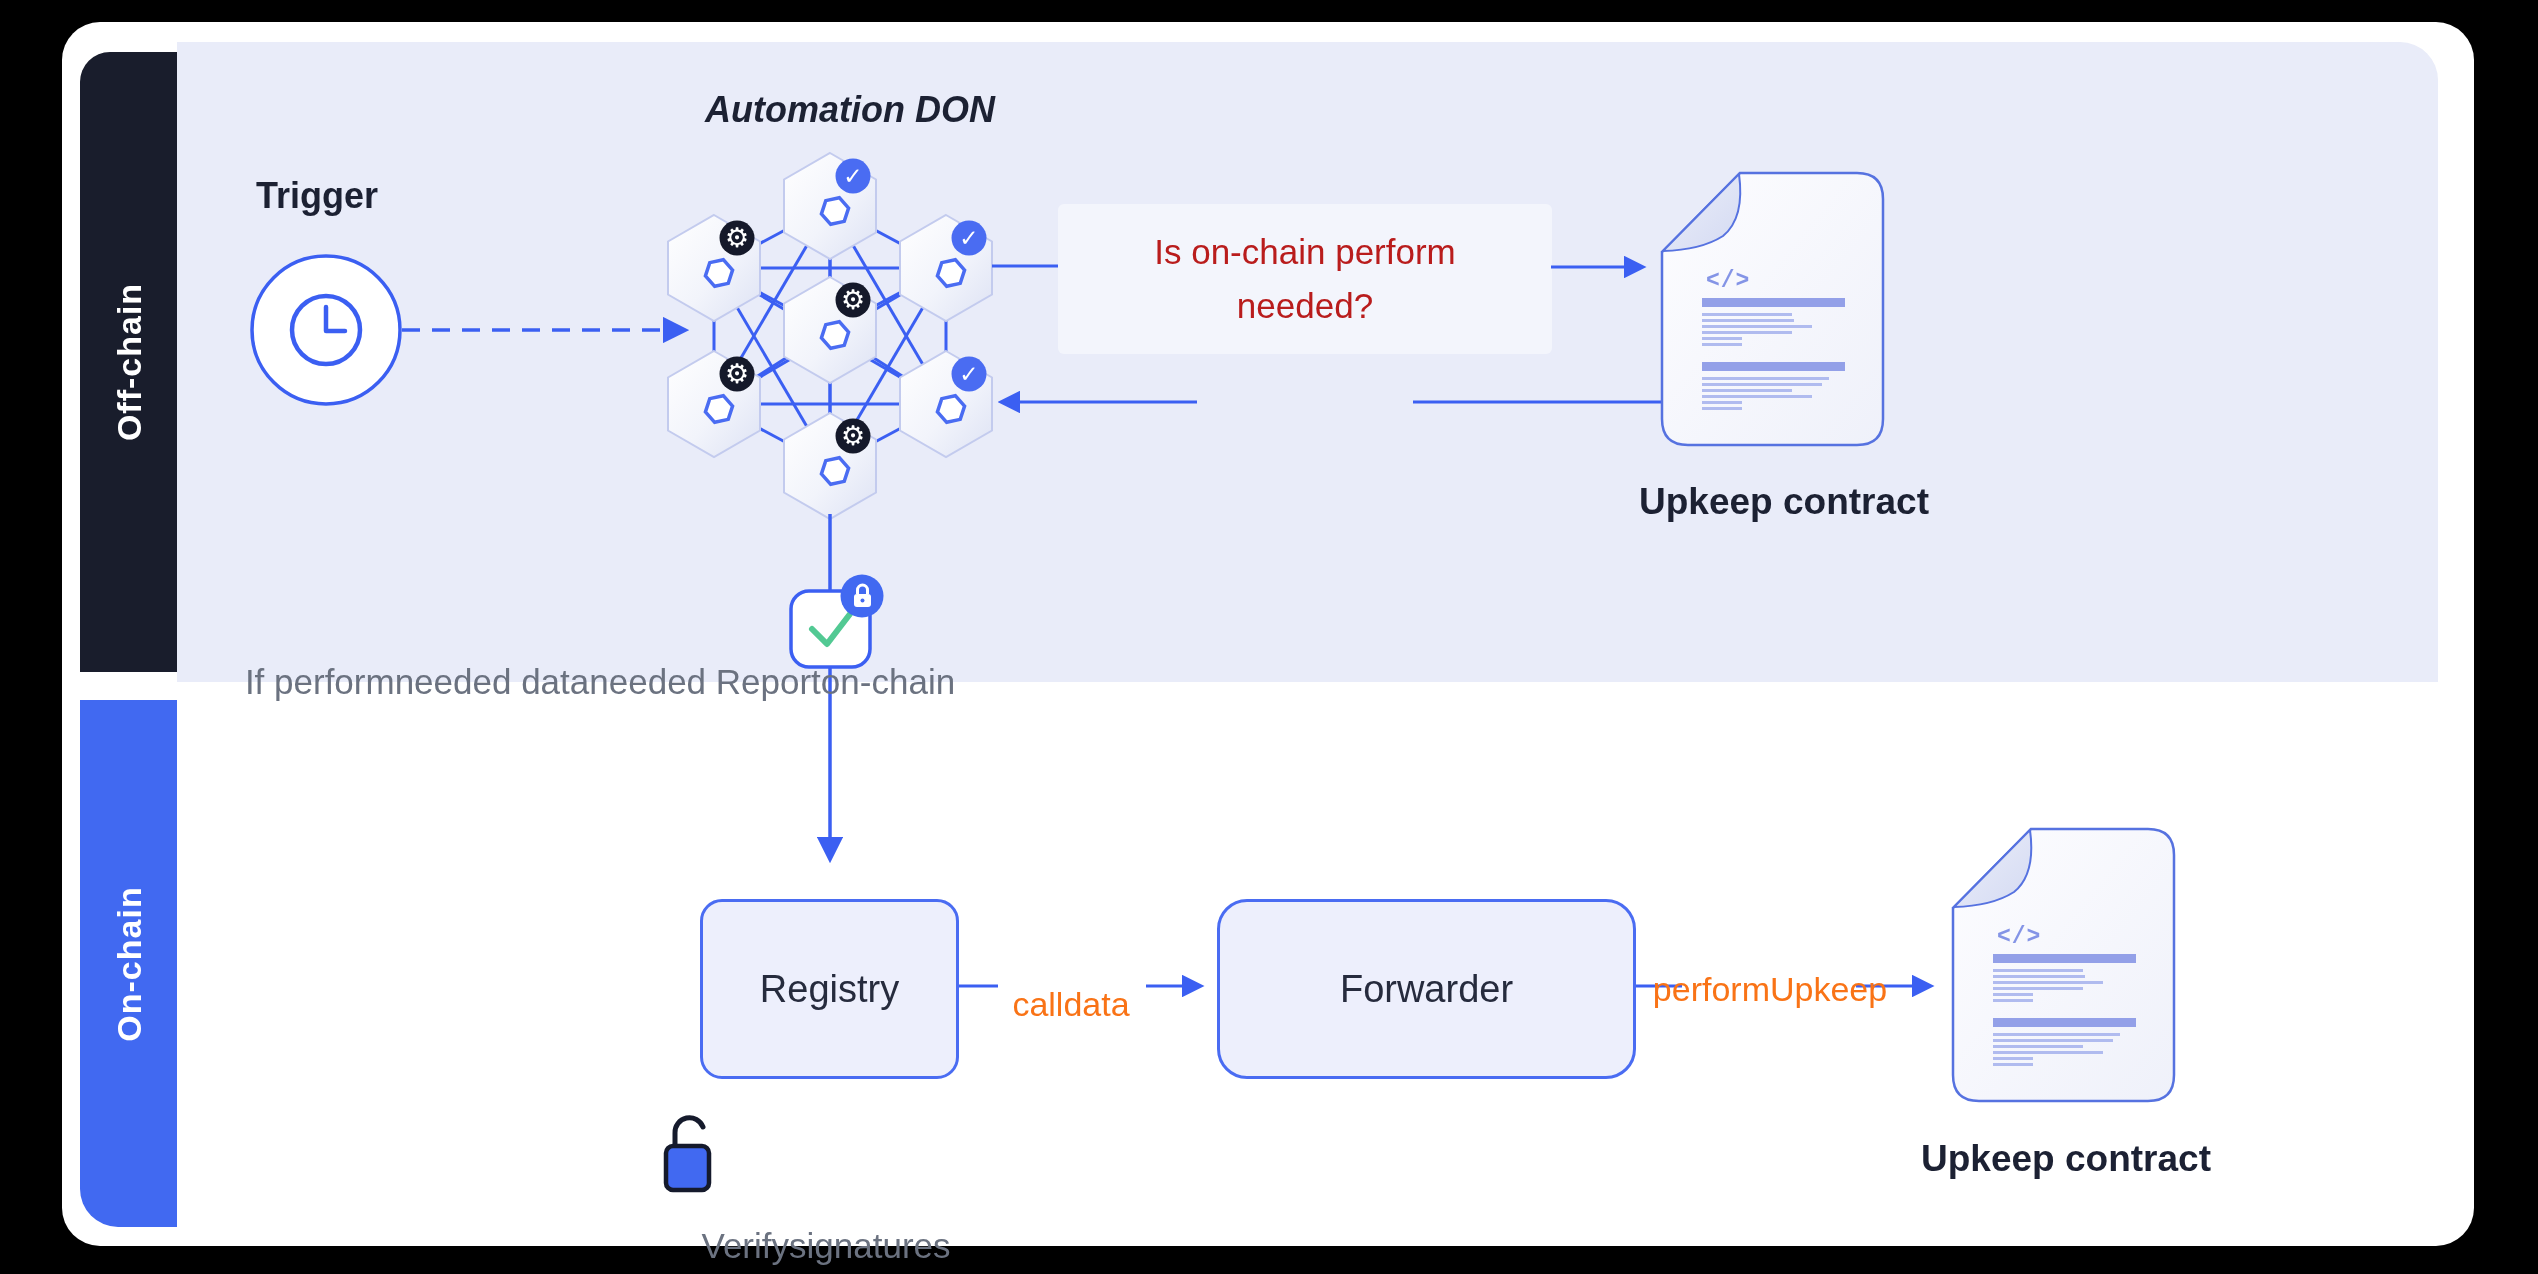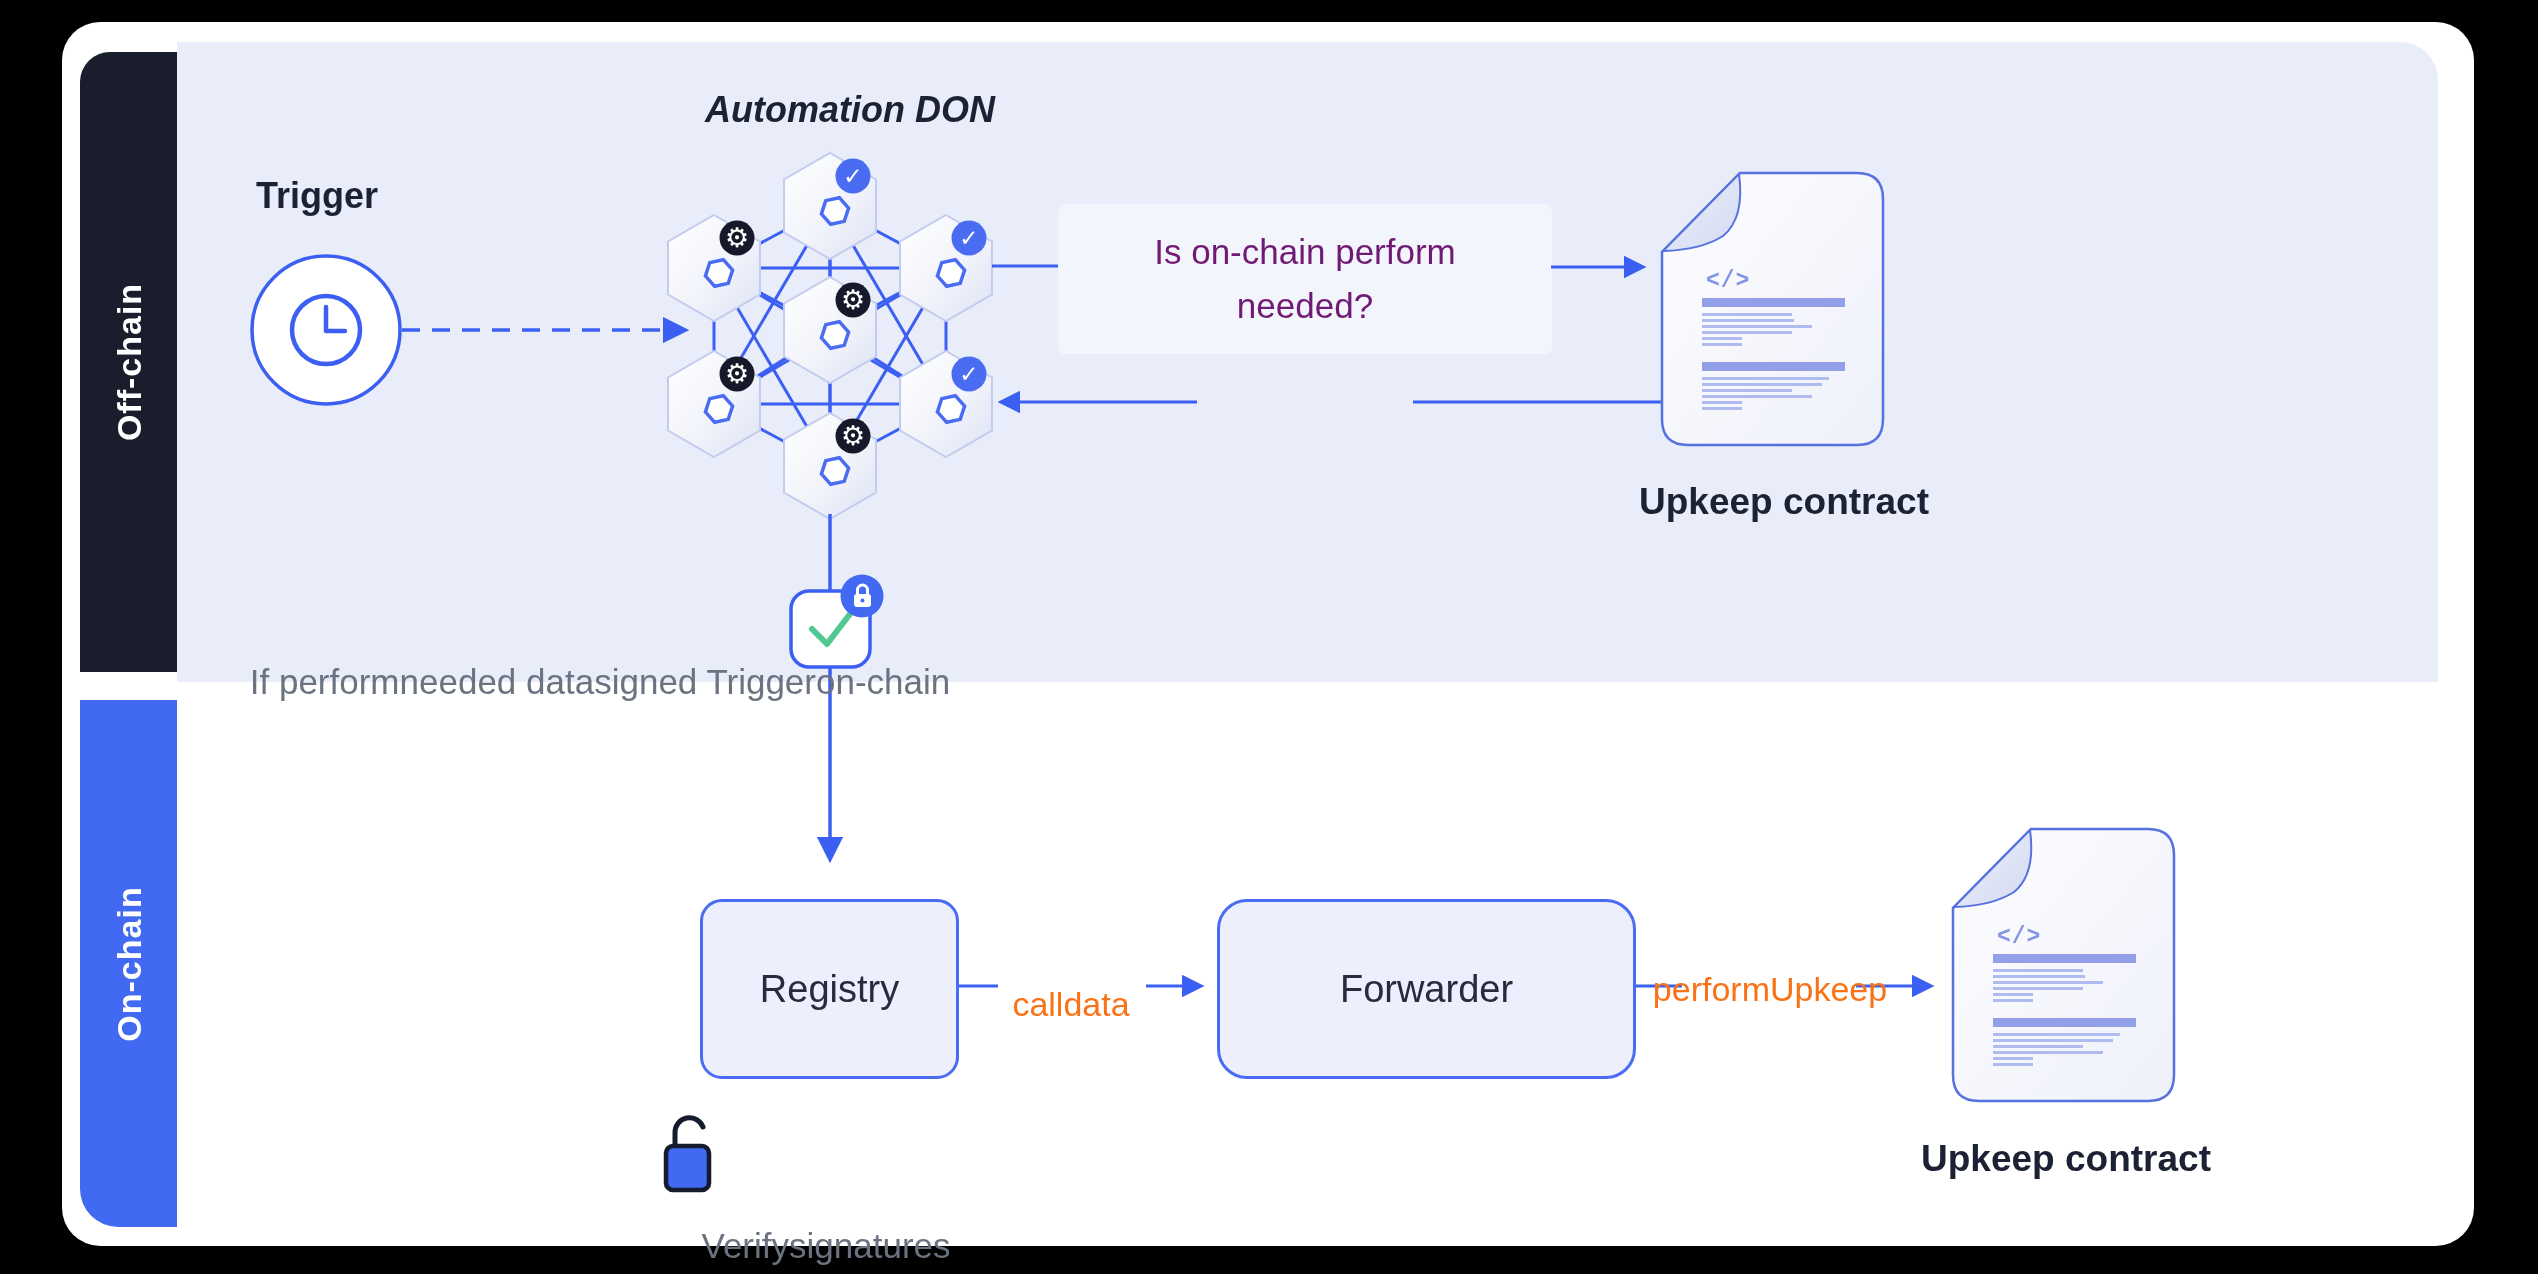--- a/index.html
+++ b/index.html
@@ -15,21 +15,21 @@
   .lbl{position:absolute;transform:translate(-50%,-50%);white-space:nowrap;text-align:center;}
   .bold-dark{color:#1c2133;font-weight:700;font-size:36px;}
   .stack{position:absolute;transform:translate(-50%,-50%);display:flex;flex-direction:row;
          align-items:center;text-align:center;}
   .stack div{white-space:nowrap;}
   .note-lines div{line-height:54px;font-size:35px;color:#6b7280;}
   .pair-lines div{line-height:55px;font-size:34px;color:#f97316;}
   .verify-lines div{line-height:62px;font-size:35px;color:#6b7280;}
   .softbox{position:absolute;background:#f3f5fc;border-radius:6px;display:flex;flex-direction:column;
            align-items:center;justify-content:center;}
-  .softbox div{font-size:35px;color:#701a75;line-height:54px;white-space:nowrap;}
+  .softbox div{font-size:35px;color:#b91c1c;line-height:54px;white-space:nowrap;}
   .node-box{position:absolute;background:#edeffc;border:3px solid #4a6cf2;display:flex;
             align-items:center;justify-content:center;color:#262b3d;font-size:38px;}
   .svg-layer{position:absolute;left:0;top:0;width:2538px;height:1274px;pointer-events:none;}
   .doc-label{font-size:37px;}
 </style>
 </head>
 <body>
 
 <div class="stage">
   <div class="card"></div>
@@ -198,21 +198,21 @@
   </div>
 
   <div class="lbl bold-dark" style="left:317px;top:196px;">Trigger</div>
   <div class="lbl bold-dark" style="left:850px;top:110px;font-style:italic;">Automation DON</div>
   <div class="lbl bold-dark doc-label" style="left:1784px;top:502px;">Upkeep contract</div>
   <div class="lbl bold-dark doc-label" style="left:2066px;top:1159px;">Upkeep contract</div>
 
   <div class="stack note-lines" style="left:600px;top:682px;">
     <div>If perform</div>
     <div>needed data</div>
-    <div>signed Trigger</div>
+    <div>needed Report</div>
     <div>on-chain</div>
   </div>
 
   <div class="stack pair-lines" style="left:1071px;top:1004px;">
     <div>call</div>
     <div>data</div>
   </div>
 
   <div class="stack pair-lines" style="left:1770px;top:989px;">
     <div>perform</div>

